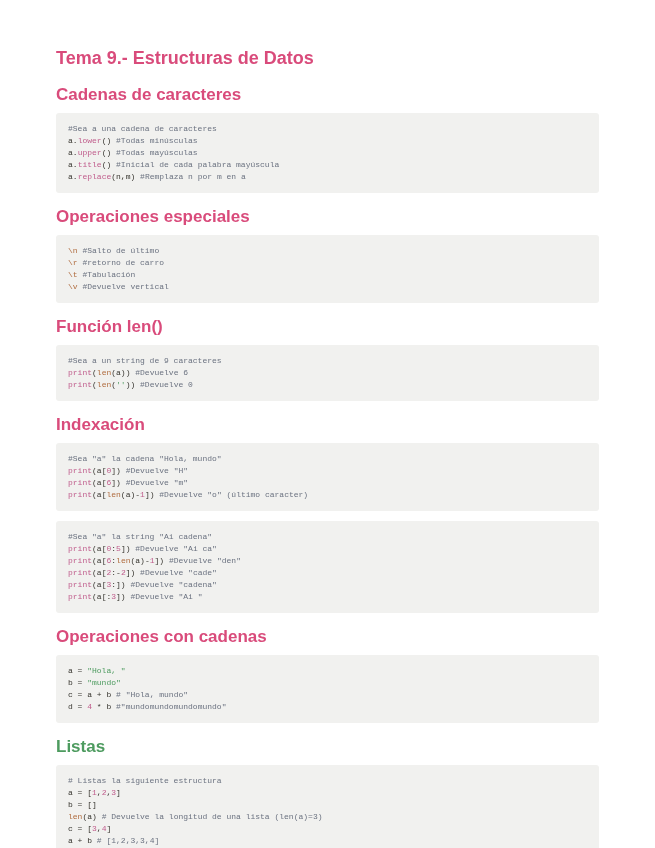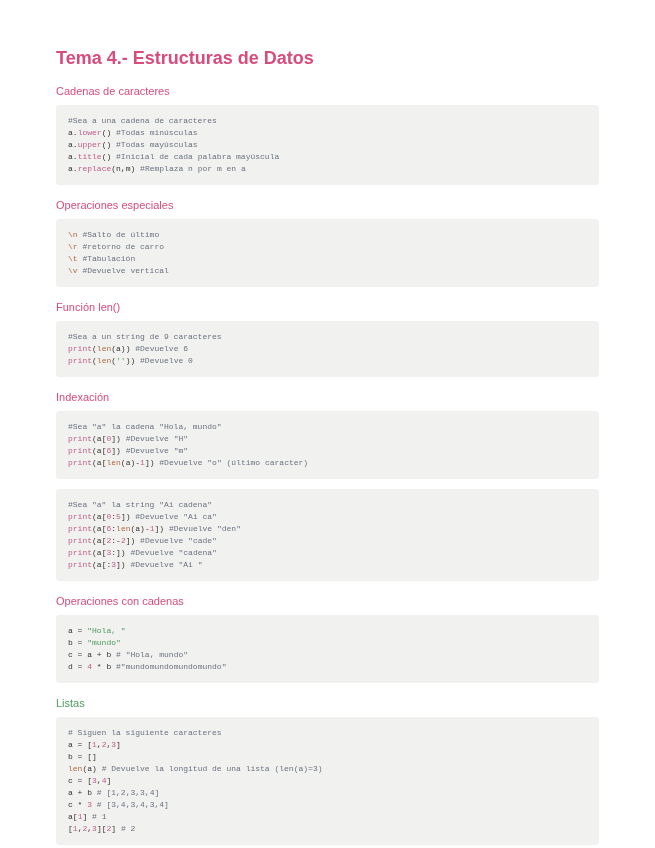--- a/index.html
+++ b/index.html
@@ -12,22 +12,22 @@
     box-sizing: border-box;
     font-size: 9.5px;
   }
   h1 {
     font-size: 18px;
     font-weight: 600;
     color: #d94b7b;
     margin: 0 0 16px 0;
   }
   h2 {
-    font-size: 11px;
-    font-weight: 400;
+    font-size: 17px;
+    font-weight: 700;
     color: #d94b7b;
     margin: 14px 0 8px 0;
   }
   h2.green {
     color: #4d9b5f;
   }
   pre.code-block {
     background: #f1f1ef;
     border-radius: 3px;
     padding: 10px 12px;
@@ -45,21 +45,21 @@
   .c-func    { color: #c05d8c; text-align: center; }
   .c-builtin { color: #b06c3f; text-align: center; }
   .c-str     { color: #4d9b5f; }
   .c-special { color: #b06c3f; }
   .c-num     { color: #c05d8c; }
   .c-op      { color: #37352f; }
 </style>
 </head>
 <body>
 
-<h1>Tema 4.- Estructuras de Datos</h1>
+<h1>Tema 9.- Estructuras de Datos</h1>
 
 <h2>Cadenas de caracteres</h2>
 <pre class="code-block"><span class="c-comment">#Sea a una cadena de caracteres</span>
 <span class="c-var">a</span><span class="c-dot">.</span><span class="c-attr">lower</span><span class="c-op">() </span><span class="c-comment">#Todas minúsculas</span>
 <span class="c-var">a</span><span class="c-dot">.</span><span class="c-attr">upper</span><span class="c-op">() </span><span class="c-comment">#Todas mayúsculas</span>
 <span class="c-var">a</span><span class="c-dot">.</span><span class="c-attr">title</span><span class="c-op">() </span><span class="c-comment">#Inicial de cada palabra mayúscula</span>
 <span class="c-var">a</span><span class="c-dot">.</span><span class="c-attr">replace</span><span class="c-op">(</span><span class="c-var">n</span><span class="c-op">,</span><span class="c-var">m</span><span class="c-op">) </span><span class="c-comment">#Remplaza n por m en a</span></pre>
 
 <h2>Operaciones especiales</h2>
 <pre class="code-block"><span class="c-special">\n</span><span class="c-comment"> #Salto de último</span>
@@ -85,21 +85,21 @@
 <span class="c-func">print</span><span class="c-op">(</span><span class="c-var">a</span><span class="c-op">[</span><span class="c-num">3</span><span class="c-op">:]) </span><span class="c-comment">#Devuelve "cadena"</span>
 <span class="c-func">print</span><span class="c-op">(</span><span class="c-var">a</span><span class="c-op">[:</span><span class="c-num">3</span><span class="c-op">]) </span><span class="c-comment">#Devuelve "Ai "</span></pre>
 
 <h2>Operaciones con cadenas</h2>
 <pre class="code-block"><span class="c-var">a</span><span class="c-op"> = </span><span class="c-str">"Hola, "</span>
 <span class="c-var">b</span><span class="c-op"> = </span><span class="c-str">"mundo"</span>
 <span class="c-var">c</span><span class="c-op"> = </span><span class="c-var">a</span><span class="c-op"> + </span><span class="c-var">b</span><span class="c-comment"> # "Hola, mundo"</span>
 <span class="c-var">d</span><span class="c-op"> = </span><span class="c-num">4</span><span class="c-op"> * </span><span class="c-var">b</span><span class="c-comment"> #"mundomundomundomundo"</span></pre>
 
 <h2 class="green">Listas</h2>
-<pre class="code-block"><span class="c-comment"># Siguen la siguiente caracteres</span>
+<pre class="code-block"><span class="c-comment"># Listas la siguiente estructura</span>
 <span class="c-var">a</span><span class="c-op"> = [</span><span class="c-num">1</span><span class="c-op">,</span><span class="c-num">2</span><span class="c-op">,</span><span class="c-num">3</span><span class="c-op">]</span>
 <span class="c-var">b</span><span class="c-op"> = []</span>
 <span class="c-builtin">len</span><span class="c-op">(</span><span class="c-var">a</span><span class="c-op">) </span><span class="c-comment"># Devuelve la longitud de una lista (len(a)=3)</span>
 <span class="c-var">c</span><span class="c-op"> = [</span><span class="c-num">3</span><span class="c-op">,</span><span class="c-num">4</span><span class="c-op">]</span>
 <span class="c-var">a</span><span class="c-op"> + </span><span class="c-var">b</span><span class="c-comment"> # [1,2,3,3,4]</span>
 <span class="c-var">c</span><span class="c-op"> * </span><span class="c-num">3</span><span class="c-comment"> # [3,4,3,4,3,4]</span>
 <span class="c-var">a</span><span class="c-op">[</span><span class="c-num">1</span><span class="c-op">] </span><span class="c-comment"># 1</span>
 <span class="c-op">[</span><span class="c-num">1</span><span class="c-op">,</span><span class="c-num">2</span><span class="c-op">,</span><span class="c-num">3</span><span class="c-op">][</span><span class="c-num">2</span><span class="c-op">] </span><span class="c-comment"># 2</span></pre>
 
 </body></html>

